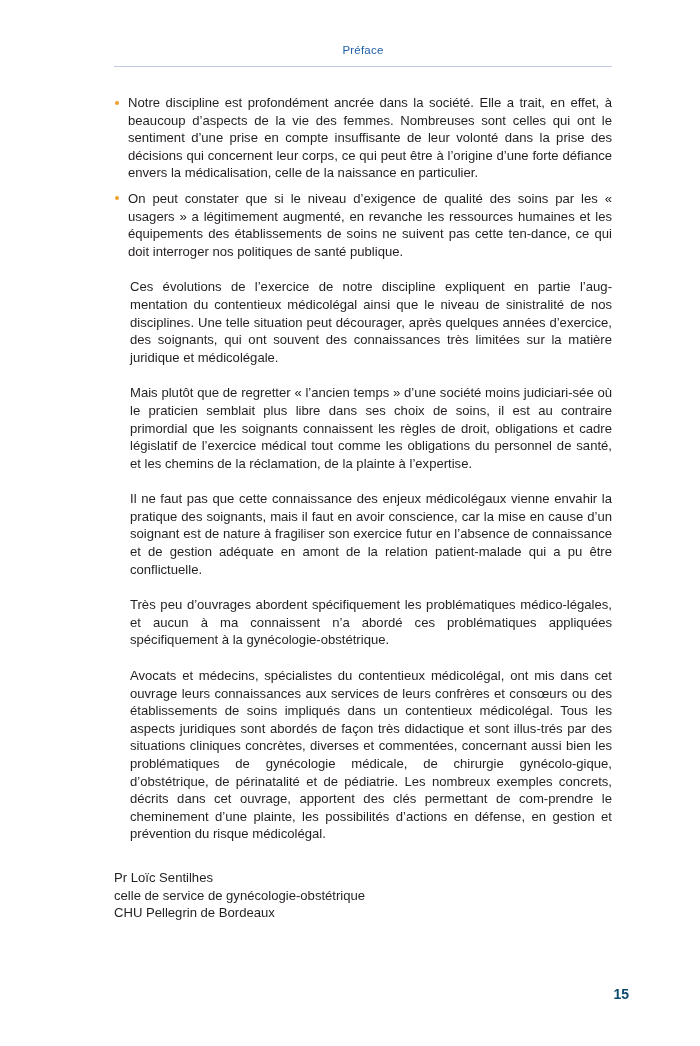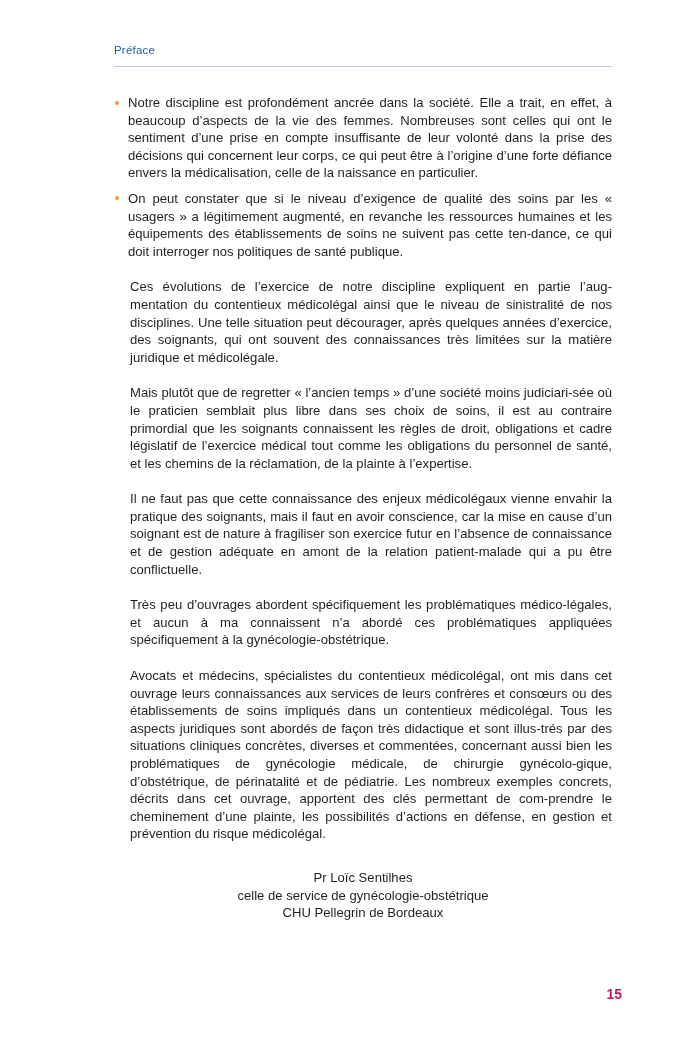--- a/index.html
+++ b/index.html
@@ -25,21 +25,21 @@
     height: 1046px;
     box-sizing: border-box;
   }
 
   
   .running-head {
     position: absolute;
     left: 114px;
     top: 44px;
     width: 498px;
-    text-align: left;
+    text-align: center;
     font-size: 11.5px;
     color: #1f5fa9;
     letter-spacing: 0.2px;
   }
 
   .head-rule {
     position: absolute;
     left: 114px;
     top: 66px;
     width: 498px;
@@ -95,39 +95,39 @@
     hyphens: manual;
   }
 
   p.body-par:last-of-type {
     margin-bottom: 0;
   }
 
   
   .signature {
     margin-top: 26px;
-    text-align: center;
+    text-align: left;
     font-size: 13.1px;
     line-height: 17.6px;
   }
 
   .signature div {
     display: block;
   }
 
   
   .folio {
     position: absolute;
-    left: 124px;
+    left: 131px;
     top: 986px;
     width: 498px;
     text-align: right;
     font-size: 14px;
     font-weight: bold;
-    color: #be185d;
+    color: #0c4a6e;
   }
 </style>
 </head>
 <body>
 
 <div class="page">
 
   <div class="running-head">Préface</div>
 
   <div class="head-rule"></div>

